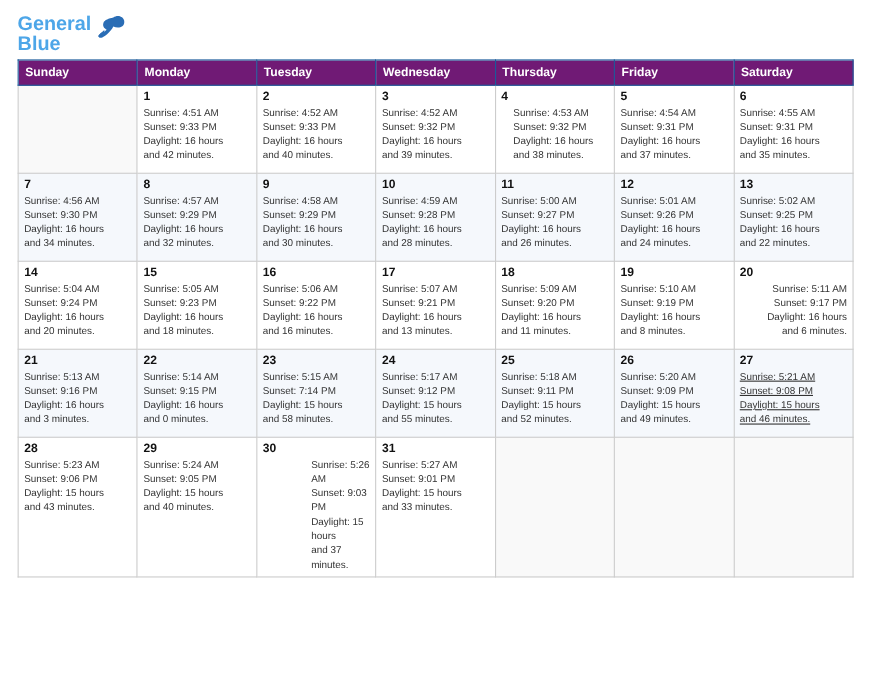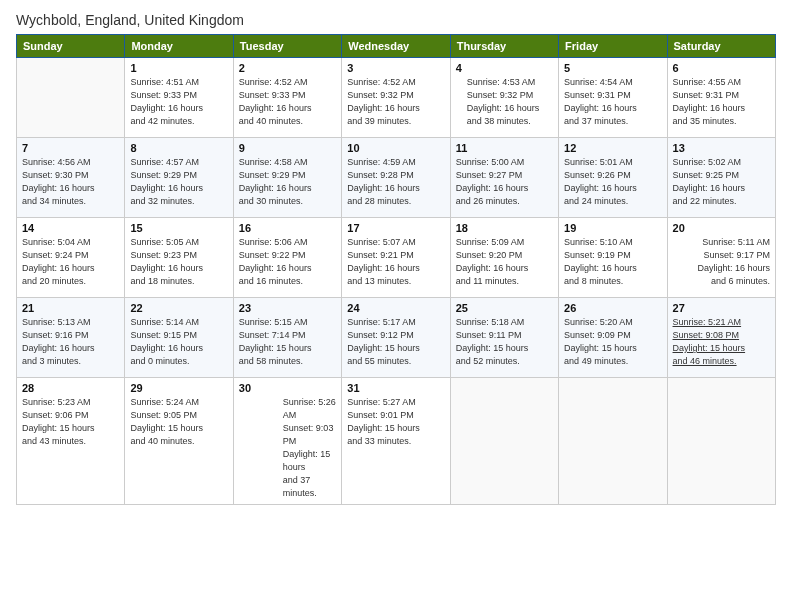--- a/index.html
+++ b/index.html
@@ -49,21 +49,21 @@
       color: #333;
       font-weight: normal;
     }
     .calendar {
       width: 100%;
       border-collapse: collapse;
       table-layout: fixed;
       font-size: 9.5px;
     }
     .calendar thead th {
-      background: #4d7c0f;
+      background: #701a75;
       color: #fff;
       text-align: left;
       padding: 5px 6px;
       font-size: 11px;
       font-weight: bold;
       border: 1px solid #1a5a9a;
     }
     .calendar tbody td {
       border: 1px solid #ccc;
       vertical-align: top;
@@ -90,22 +90,32 @@
     }
     .empty-cell {
       background: #f9f9f9 !important;
     }
   </style>
 </head>
 <body>
 
 <div class="page">
   <div class="header">
+    <div class="logo">
+      <div style="display:flex;align-items:center;">
+        <span class="logo-text">
+          <span>General</span><br><span style="color:#4da6e8;">Blue</span>
+        </span>
+        <svg width="30" height="28" viewBox="0 0 30 28" style="margin-left:2px;margin-top:-8px;">
+          <path d="M18 4 C22 1, 28 3, 28 8 C28 13, 22 14, 18 12 C16 16, 12 20, 8 22 C6 23, 4 22, 5 20 C6 18, 10 17, 12 15 C10 14, 8 12, 9 9 C10 6, 14 5, 18 4Z" fill="#2a6db5"></path>
+          <path d="M10 15 C8 17, 5 19, 4 21 C5 22, 7 21, 9 19Z" fill="#2a6db5"></path>
+        </svg>
+      </div>
+    </div>
     <div class="title-block">
-      <div class="location">Wychbold, England, United Kingdom</div>
     </div>
   </div>
 
   <table class="calendar">
     <thead>
       <tr>
         <th>Sunday</th>
         <th>Monday</th>
         <th>Tuesday</th>
         <th>Wednesday</th>

